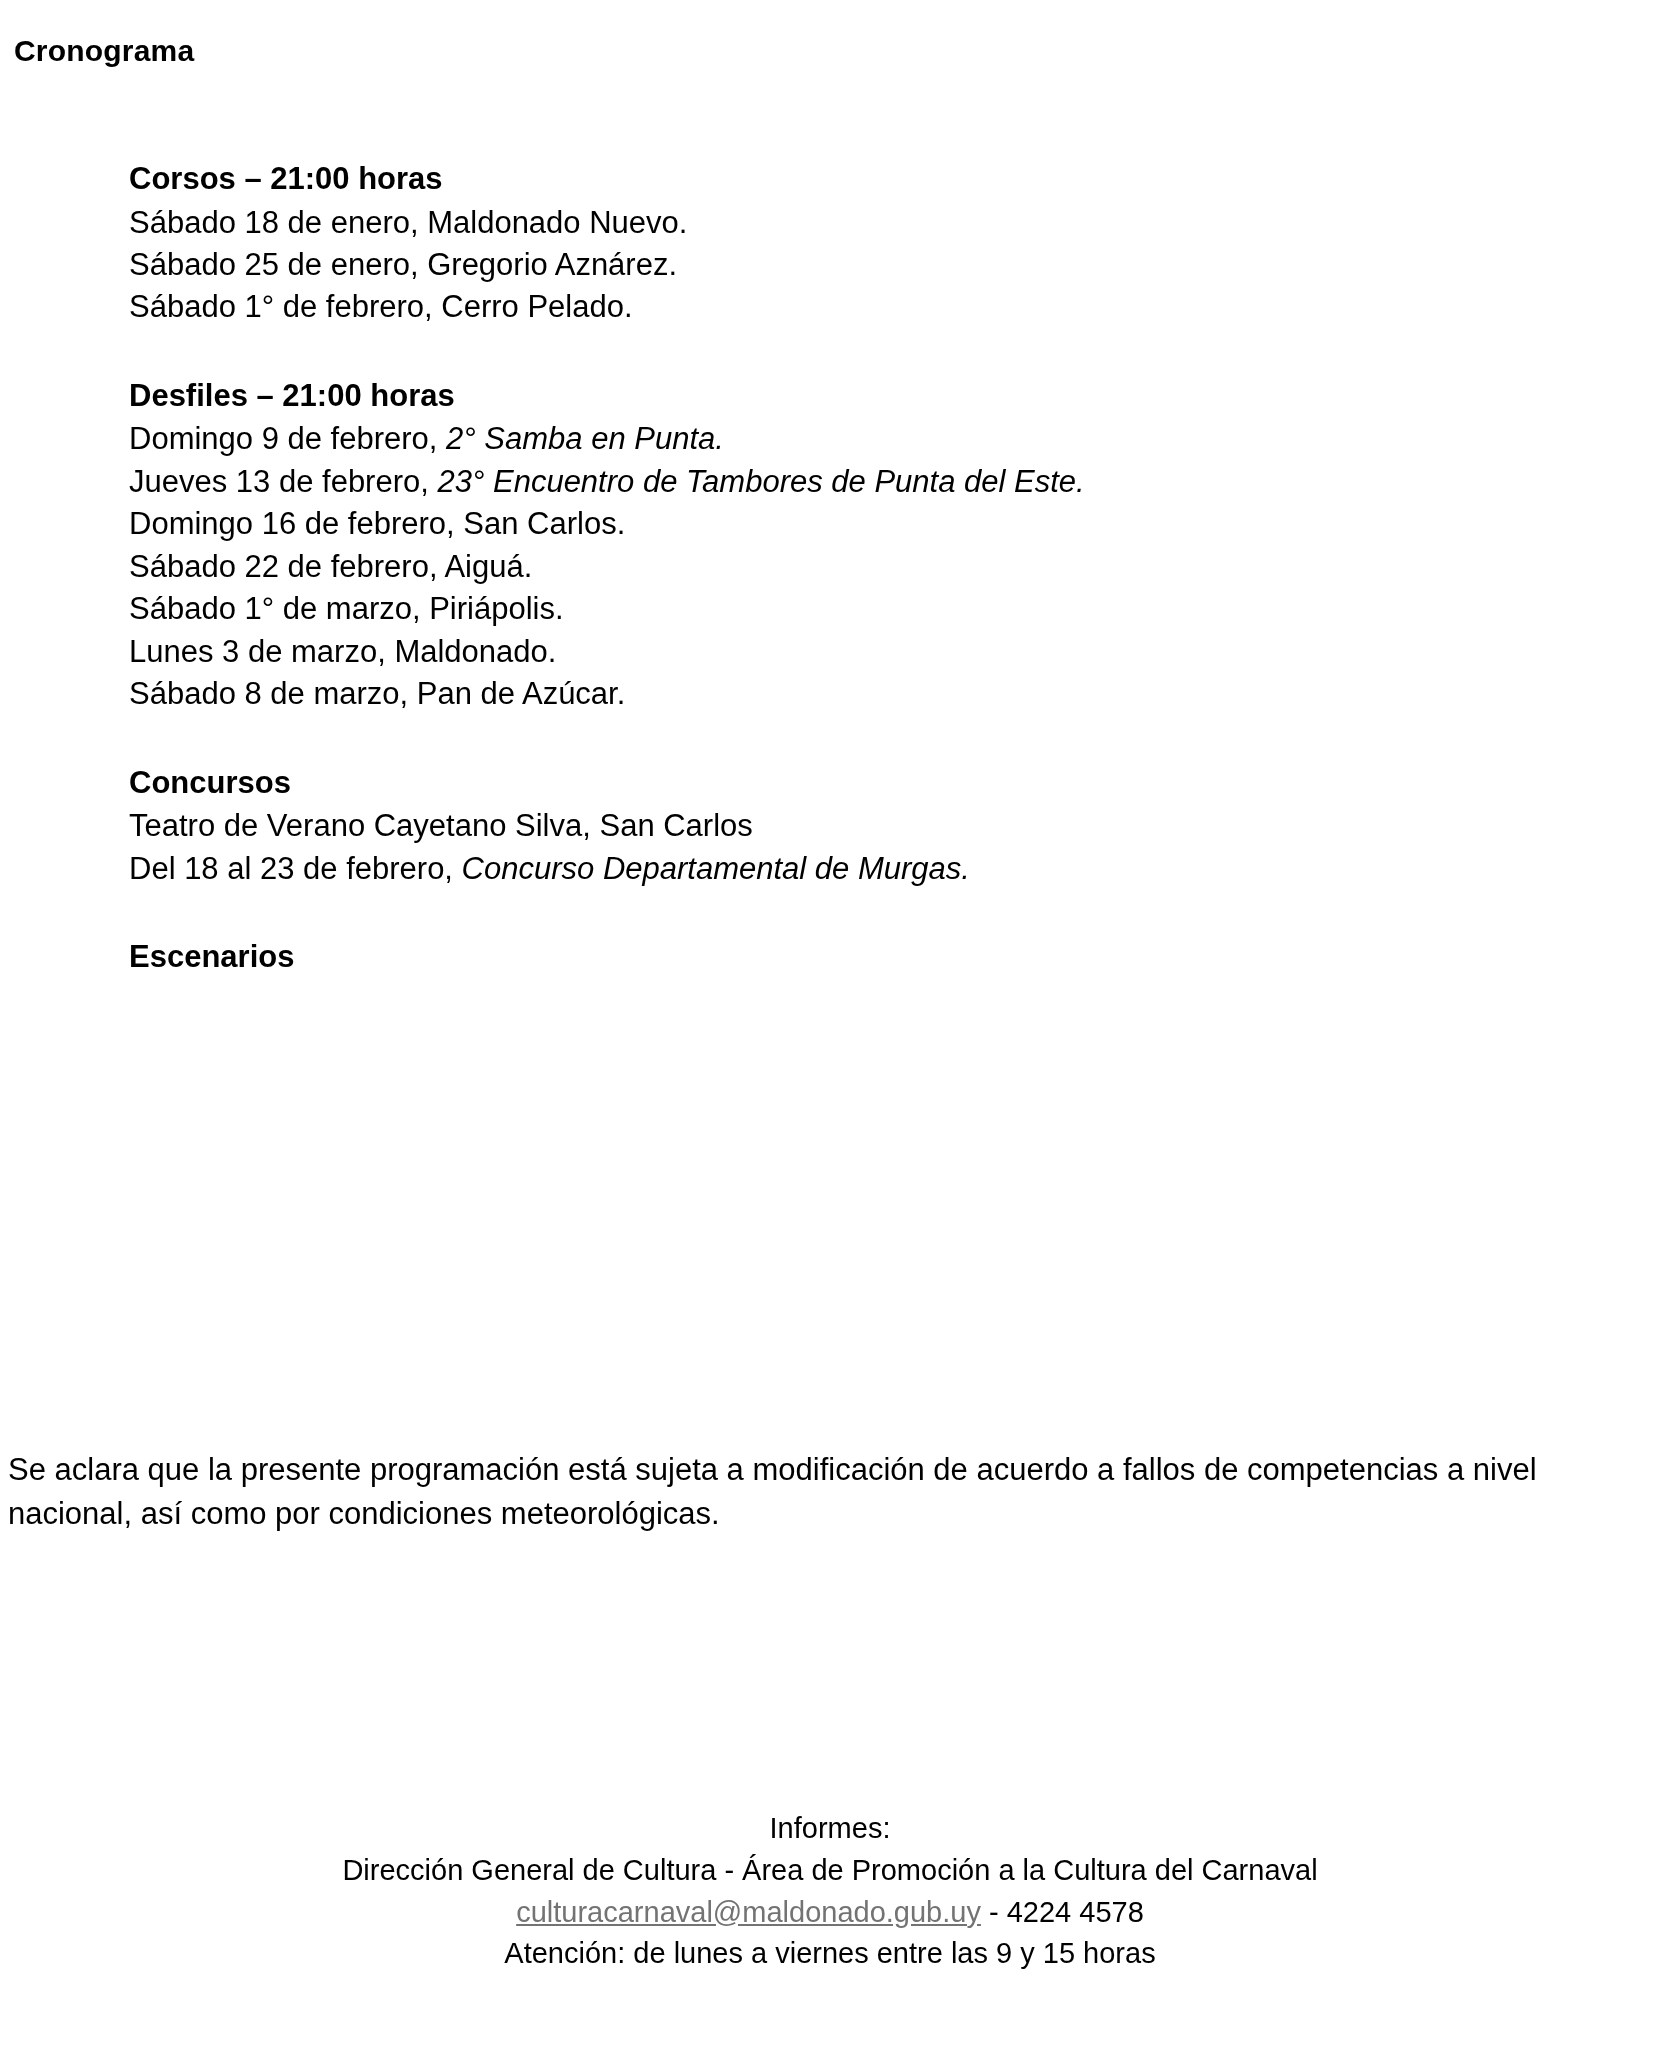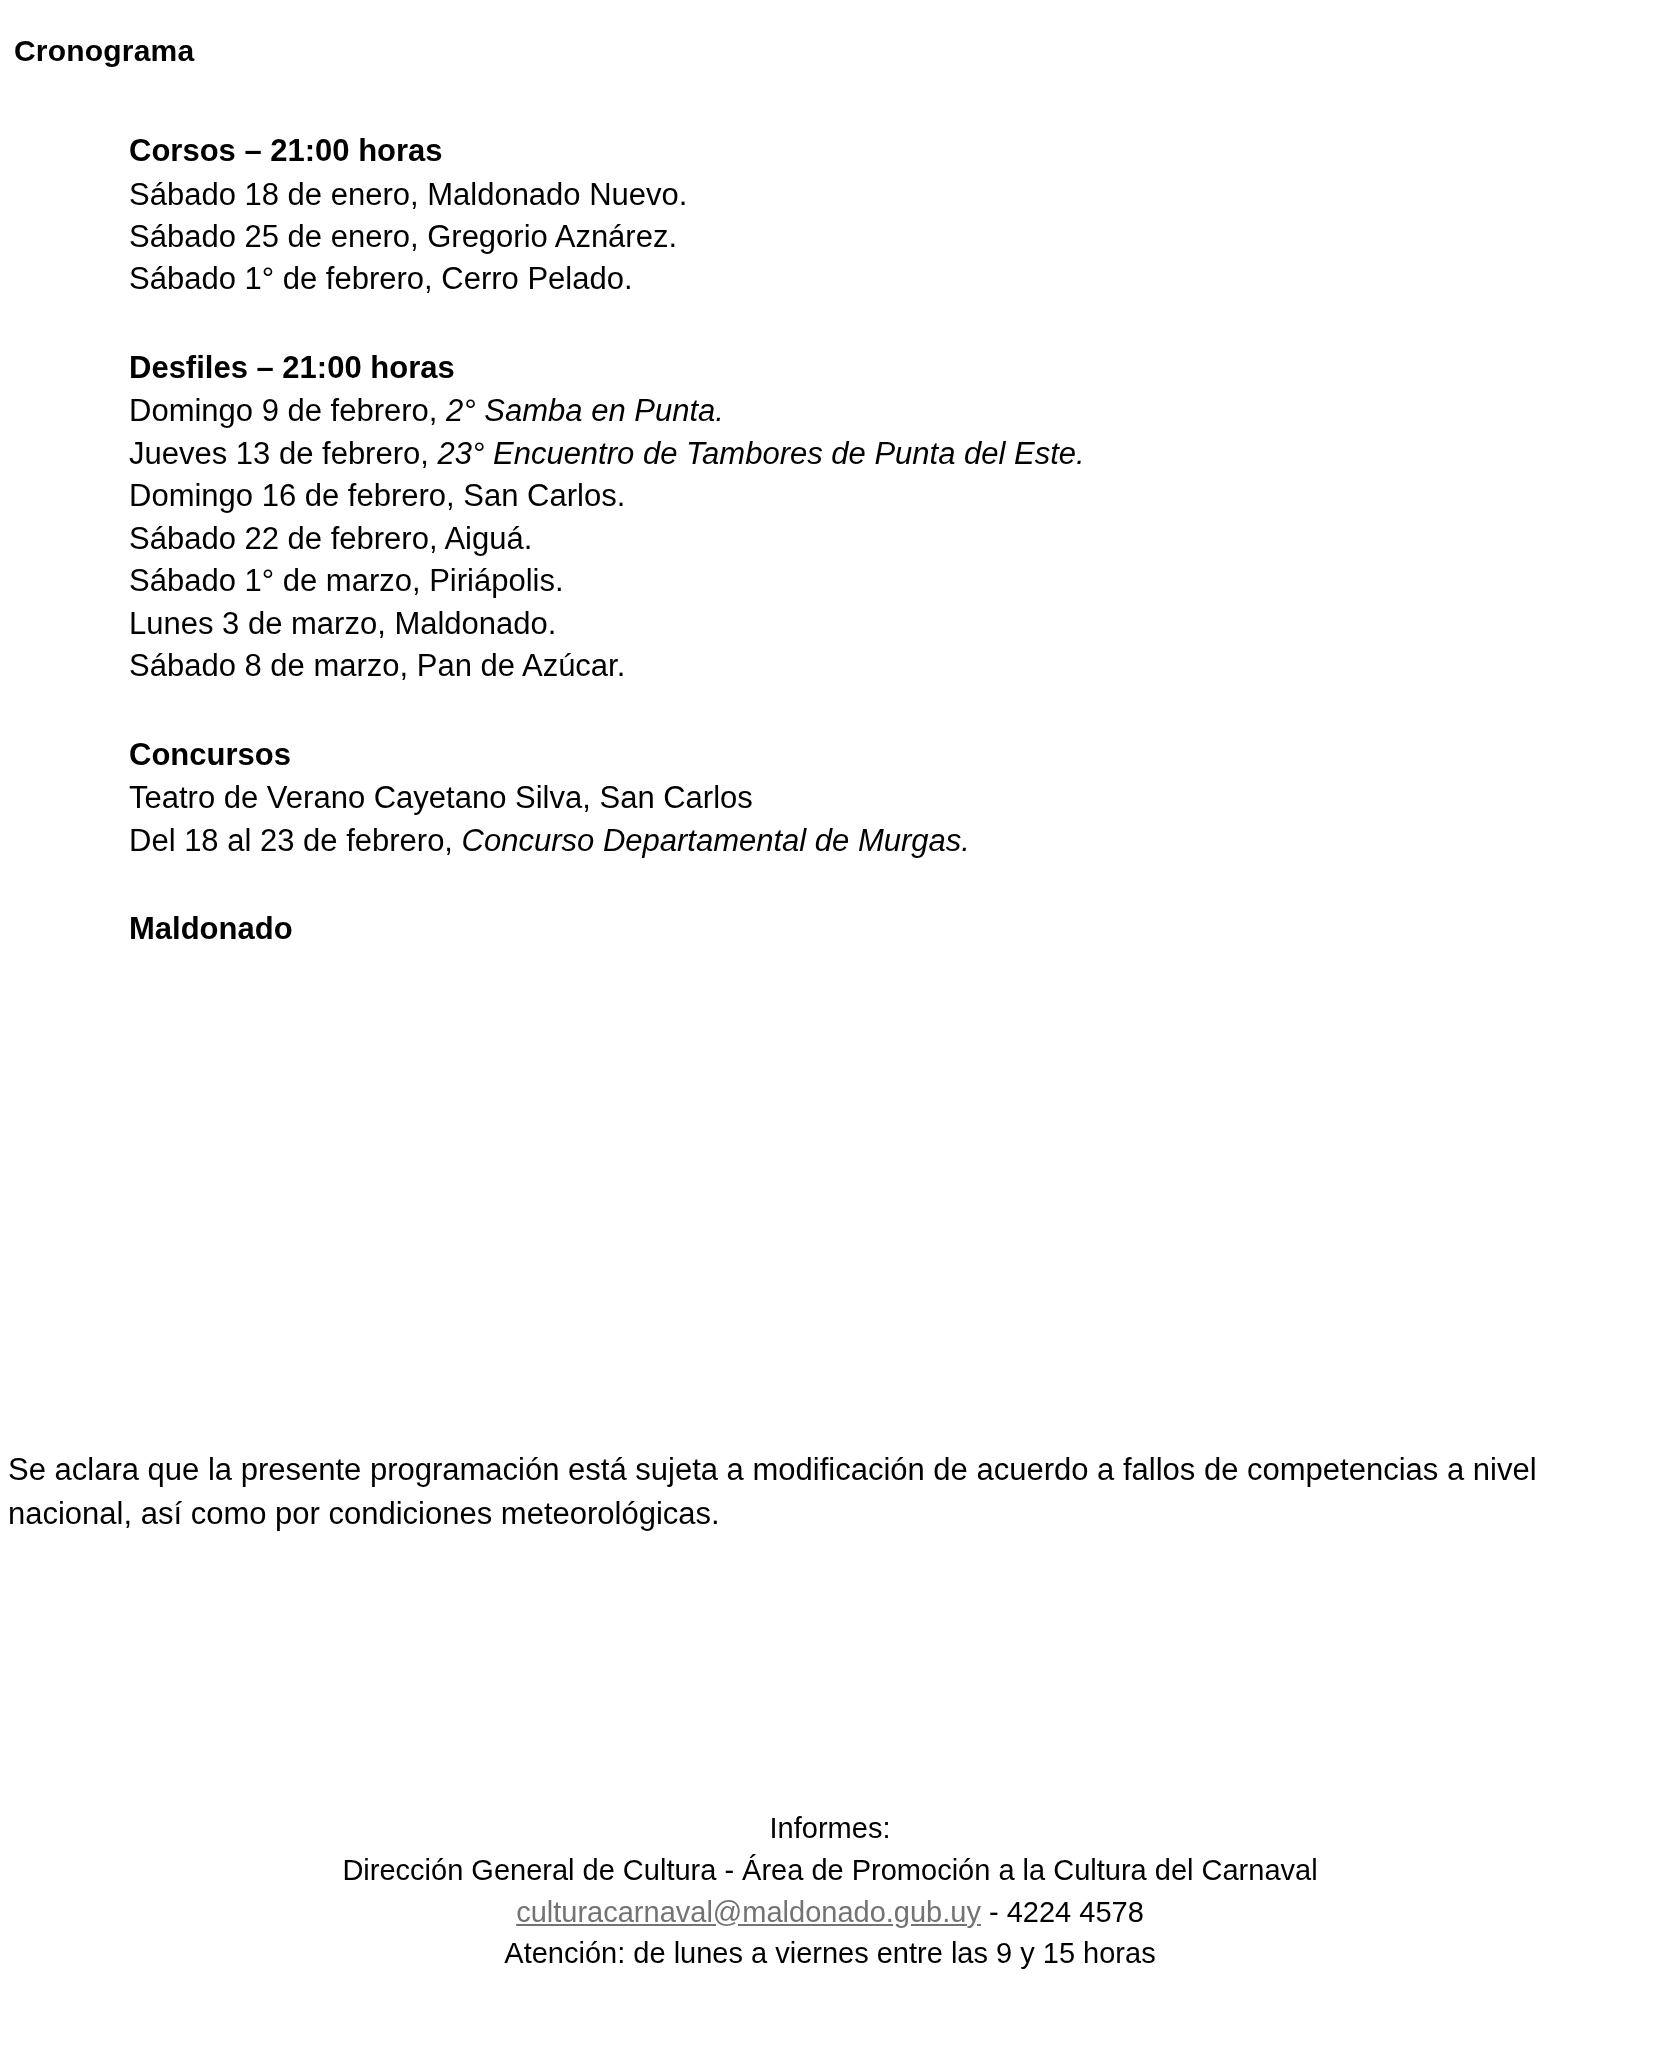--- a/index.html
+++ b/index.html
@@ -45,20 +45,21 @@
   }
   .indented {
     margin-left: 115px;
   }
   .sec-heading {
     font-size: 31px;
     font-weight: bold;
     line-height: 1.34;
     margin-bottom: 2px;
     white-space: nowrap;
+    margin-top: 28px;
   }
   .line {
     font-size: 31px;
     line-height: 1.37;
     white-space: nowrap;
   }
   .line i,
   .sec-heading i {
     font-style: italic;
   }
@@ -138,21 +139,21 @@
       <div class="sec-heading">Concursos</div>
       <div class="line">
         <span>Teatro de Verano Cayetano Silva, San Carlos</span><i></i><span></span>
       </div>
       <div class="line">
         <span>Del 18 al 23 de febrero, </span><i>Concurso Departamental de Murgas.</i><span></span>
       </div>
     </div>
 
     <div class="section indented">
-      <div class="sec-heading">Maldonado</div>
+      <div class="sec-heading">Escenarios</div>
     </div>
 
   </div>
 
   <div class="disclaimer">Se aclara que la presente programación está sujeta a modificación de acuerdo a fallos de competencias a nivel nacional, así como por condiciones meteorológicas.</div>
 
   <div class="footer">
     <div class="fline">Informes:</div>
     <div class="fline">Dirección General de Cultura - Área de Promoción a la Cultura del Carnaval</div>
     <div class="fline"><a class="email-link" href="#">culturacarnaval@maldonado.gub.uy</a><span> - </span><span>4224 4578</span></div>

